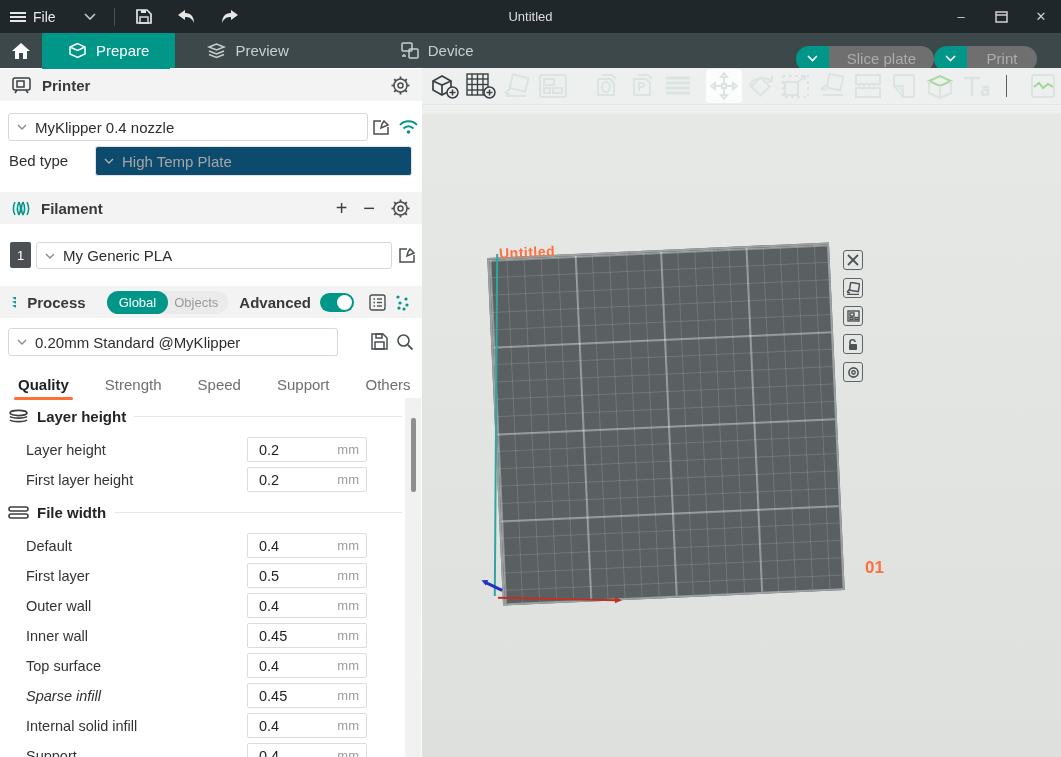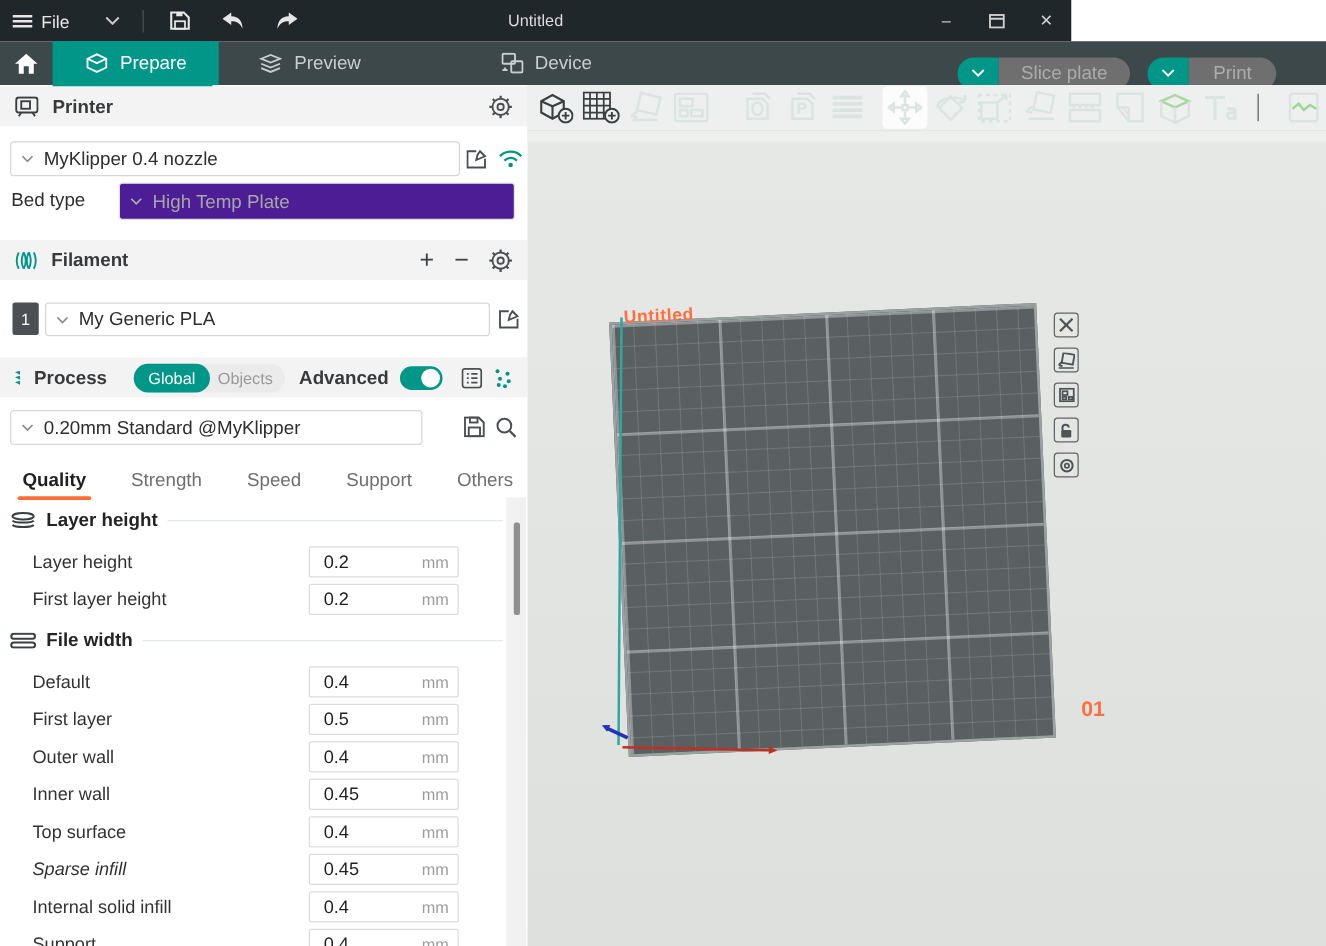--- a/index.html
+++ b/index.html
@@ -1,45 +1,45 @@
 <!DOCTYPE html>
 <html><head>
 <meta charset="utf-8">
 <style>
   * { margin:0; padding:0; box-sizing:border-box; }
   html,body { width:1061px; height:757px; overflow:hidden; }
   body { font-family:"Liberation Sans", sans-serif; position:relative; background:#fff; font-size:14px; }
   svg { display:block; }
 
   
-  .titlebar { position:absolute; left:0; top:0; width:857px; height:33px; background:#20272A; display:flex; align-items:center; color:#E6E6E6; }
+  .titlebar { position:absolute; left:0; top:0; width:1061px; height:33px; background:#20272A; display:flex; align-items:center; color:#E6E6E6; }
   .tb-item { display:flex; align-items:center; gap:7px; padding:0 10px; height:100%; cursor:default; }
   .tb-divider { width:1px; height:18px; background:#4A5356; margin:0 8px; }
   .tb-title { position:absolute; left:0; right:0; text-align:center; font-size:13px; color:#DCDCDC; pointer-events:none; }
   .win-controls { position:absolute; right:0; top:0; height:33px; display:flex; }
   .win-btn { width:40px; height:33px; display:flex; align-items:center; justify-content:center; color:#CFCFCF; font-size:13px; }
 
   
   .tabbar { position:absolute; left:0; top:33px; width:1061px; height:35px; background:#3C4849; display:flex; align-items:stretch; }
   .home-btn { width:42px; display:flex; align-items:center; justify-content:center; }
   .main-tab { display:flex; align-items:center; gap:9px; padding:0 26px; color:#C8CFCF; font-size:15px; }
   .main-tab.active { background:#009688; color:#FFFFFF; }
-  .tab-actions { position:absolute; right:40px; top:0; height:51px; display:flex; align-items:center; gap:14px; }
+  .tab-actions { position:absolute; right:24px; top:0; height:51px; display:flex; align-items:center; gap:0; }
   .action-combo { display:flex; height:26px; }
   .combo-arrow { width:33px; background:#009688; border-radius:13px 0 0 13px; display:flex; align-items:center; justify-content:center; }
   .combo-label { background:#6F6F6F; color:#ACACAC; border-radius:0 13px 13px 0; display:flex; align-items:center; justify-content:center; padding:0 18px; font-size:15px; min-width:70px; }
 
   
   .sidebar { position:absolute; left:0; top:68px; width:422px; height:689px; background:#FFFFFF; }
   .active-tab-mark { position:absolute; left:42px; top:0; width:128px; height:2px; background:#009688; }
   .section-head { position:absolute; left:0; width:422px; height:32px; background:#F3F3F3; display:flex; align-items:center; padding:0 12px; gap:11px; }
   .section-title { font-size:15px; font-weight:bold; color:#37393B; }
   .head-right { margin-left:auto; display:flex; align-items:center; gap:16px; }
   .combo { position:absolute; background:#fff; border:1px solid #D8D8D8; border-radius:3px; display:flex; align-items:center; gap:8px; padding:0 8px; font-size:15px; color:#2E2E2E; }
-  .combo.disabled { background:#4c1d95; border-color:#E2E2E2; color:#A6A6A6; }
+  .combo.disabled { background:#0c4a6e; border-color:#E2E2E2; color:#A6A6A6; }
   .field-label { position:absolute; font-size:15px; color:#2E2E2E; }
   .slot-badge { position:absolute; left:10px; width:21px; height:26px; background:#4C5054; color:#fff; display:flex; align-items:center; justify-content:center; font-size:13px; border-radius:2px; }
   .seg-pill { display:flex; align-items:center; background:#EBEBEB; border-radius:12px; height:23px; }
   .seg-on { background:#009688; color:#fff; border-radius:12px; height:23px; display:flex; align-items:center; padding:0 12px; font-size:13px; }
   .seg-off { color:#9A9A9A; padding:0 10px 0 6px; font-size:13px; }
   .adv-label { font-size:15px; font-weight:bold; color:#37393B; }
   .toggle { width:34px; height:19px; background:#009688; border-radius:10px; position:relative; }
   .toggle .knob { position:absolute; right:2px; top:2px; width:15px; height:15px; border-radius:50%; background:#fff; }
 
   .proc-tabs { position:absolute; left:0; top:298px; width:405px; display:flex; padding:0 18px; gap:0; }

